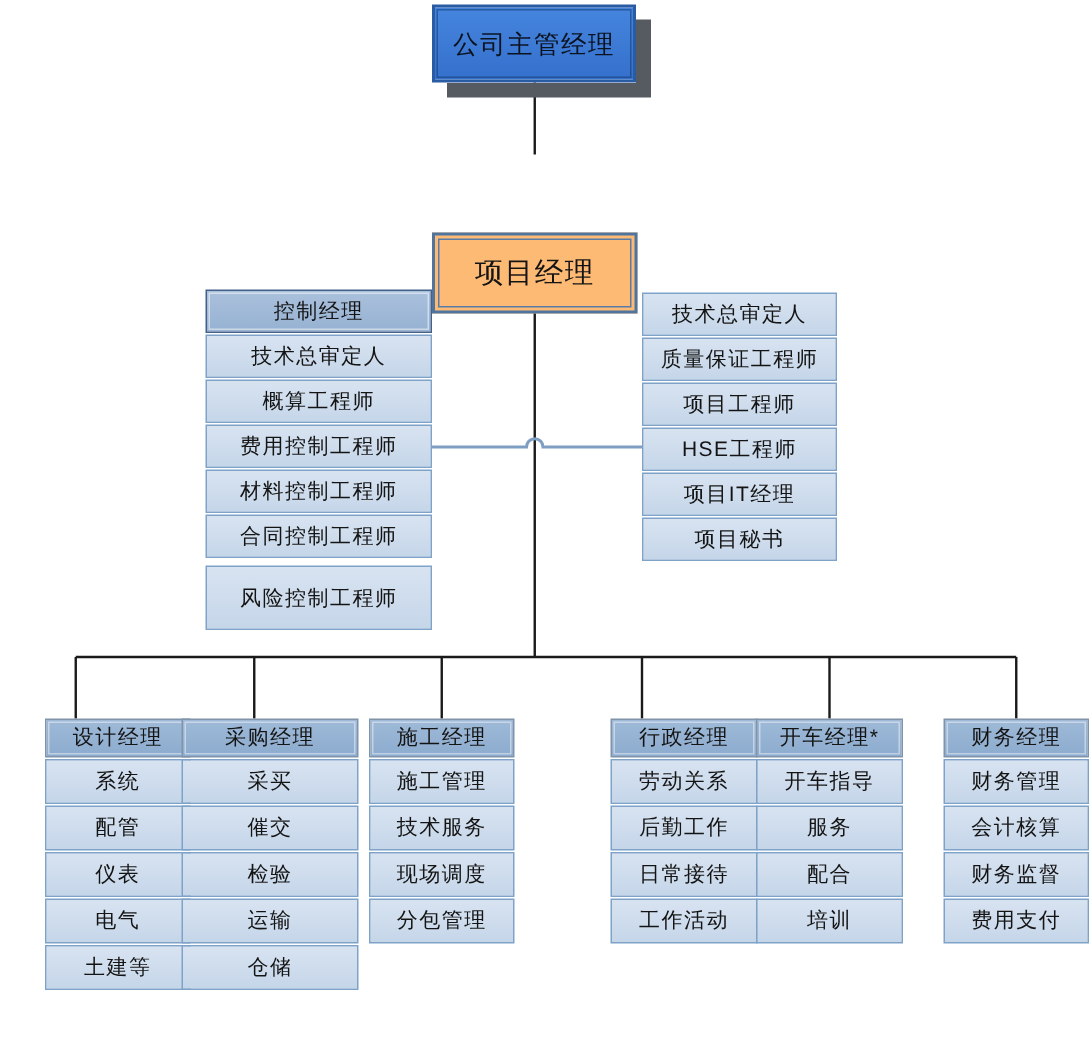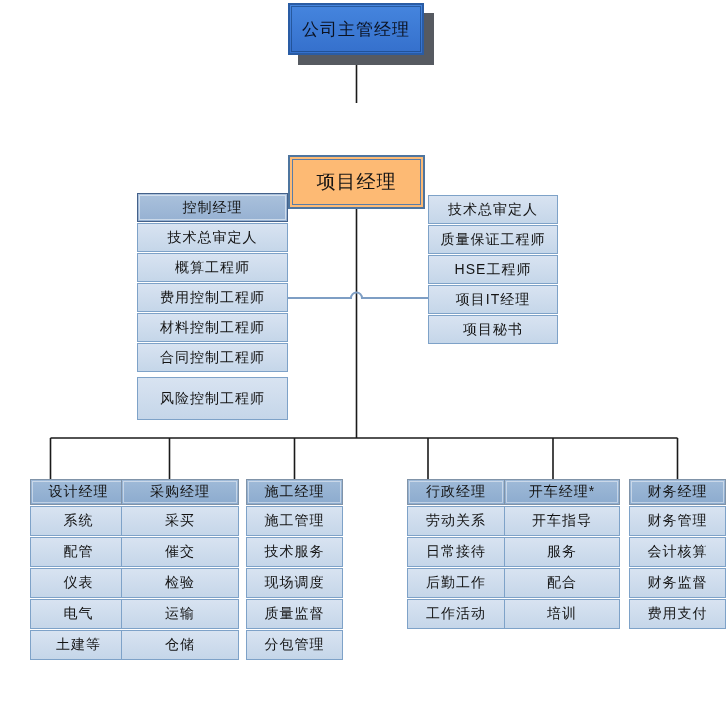--- a/index.html
+++ b/index.html
@@ -87,20 +87,21 @@
     <div class="node">概算工程师</div>
     <div class="node">费用控制工程师</div>
     <div class="node">材料控制工程师</div>
     <div class="node">合同控制工程师</div>
     <div class="node risk-node">风险控制工程师</div>
   </div>
 
   <div class="col mid-col" style="left:428px; top:195px; width:130px;">
     <div class="node">技术总审定人</div>
     <div class="node">质量保证工程师</div>
+    <div class="node">项目工程师</div>
     <div class="node">HSE工程师</div>
     <div class="node">项目IT经理</div>
     <div class="node">项目秘书</div>
   </div>
 
   <div class="col dept-col" style="left:2px; top:479px; width:97px;padding-left:28px;">
     <div class="node dept-header">设计经理</div>
     <div class="node">系统</div>
     <div class="node">配管</div>
     <div class="node">仪表</div>
@@ -115,33 +116,32 @@
     <div class="node">检验</div>
     <div class="node">运输</div>
     <div class="node">仓储</div>
   </div>
 
   <div class="col dept-col" style="left:246px; top:479px; width:97px;">
     <div class="node dept-header">施工经理</div>
     <div class="node">施工管理</div>
     <div class="node">技术服务</div>
     <div class="node">现场调度</div>
-    <div class="node">质量监督</div>
     <div class="node">分包管理</div>
   </div>
 
   <div class="col dept-col" style="left:379px; top:479px; width:98px;margin-left:28px;">
     <div class="node dept-header">行政经理</div>
     <div class="node">劳动关系</div>
+    <div class="node">后勤工作</div>
     <div class="node">日常接待</div>
-    <div class="node">后勤工作</div>
     <div class="node">工作活动</div>
   </div>
 
-  <div class="col dept-col" style="left:504px; top:479px; width:116px;">
+  <div class="col dept-col" style="left:504px; top:479px; width:98px;">
     <div class="node dept-header">开车经理*</div>
     <div class="node">开车指导</div>
     <div class="node">服务</div>
     <div class="node">配合</div>
     <div class="node">培训</div>
   </div>
 
   <div class="col dept-col" style="left:629px; top:479px; width:97px;">
     <div class="node dept-header">财务经理</div>
     <div class="node">财务管理</div>

